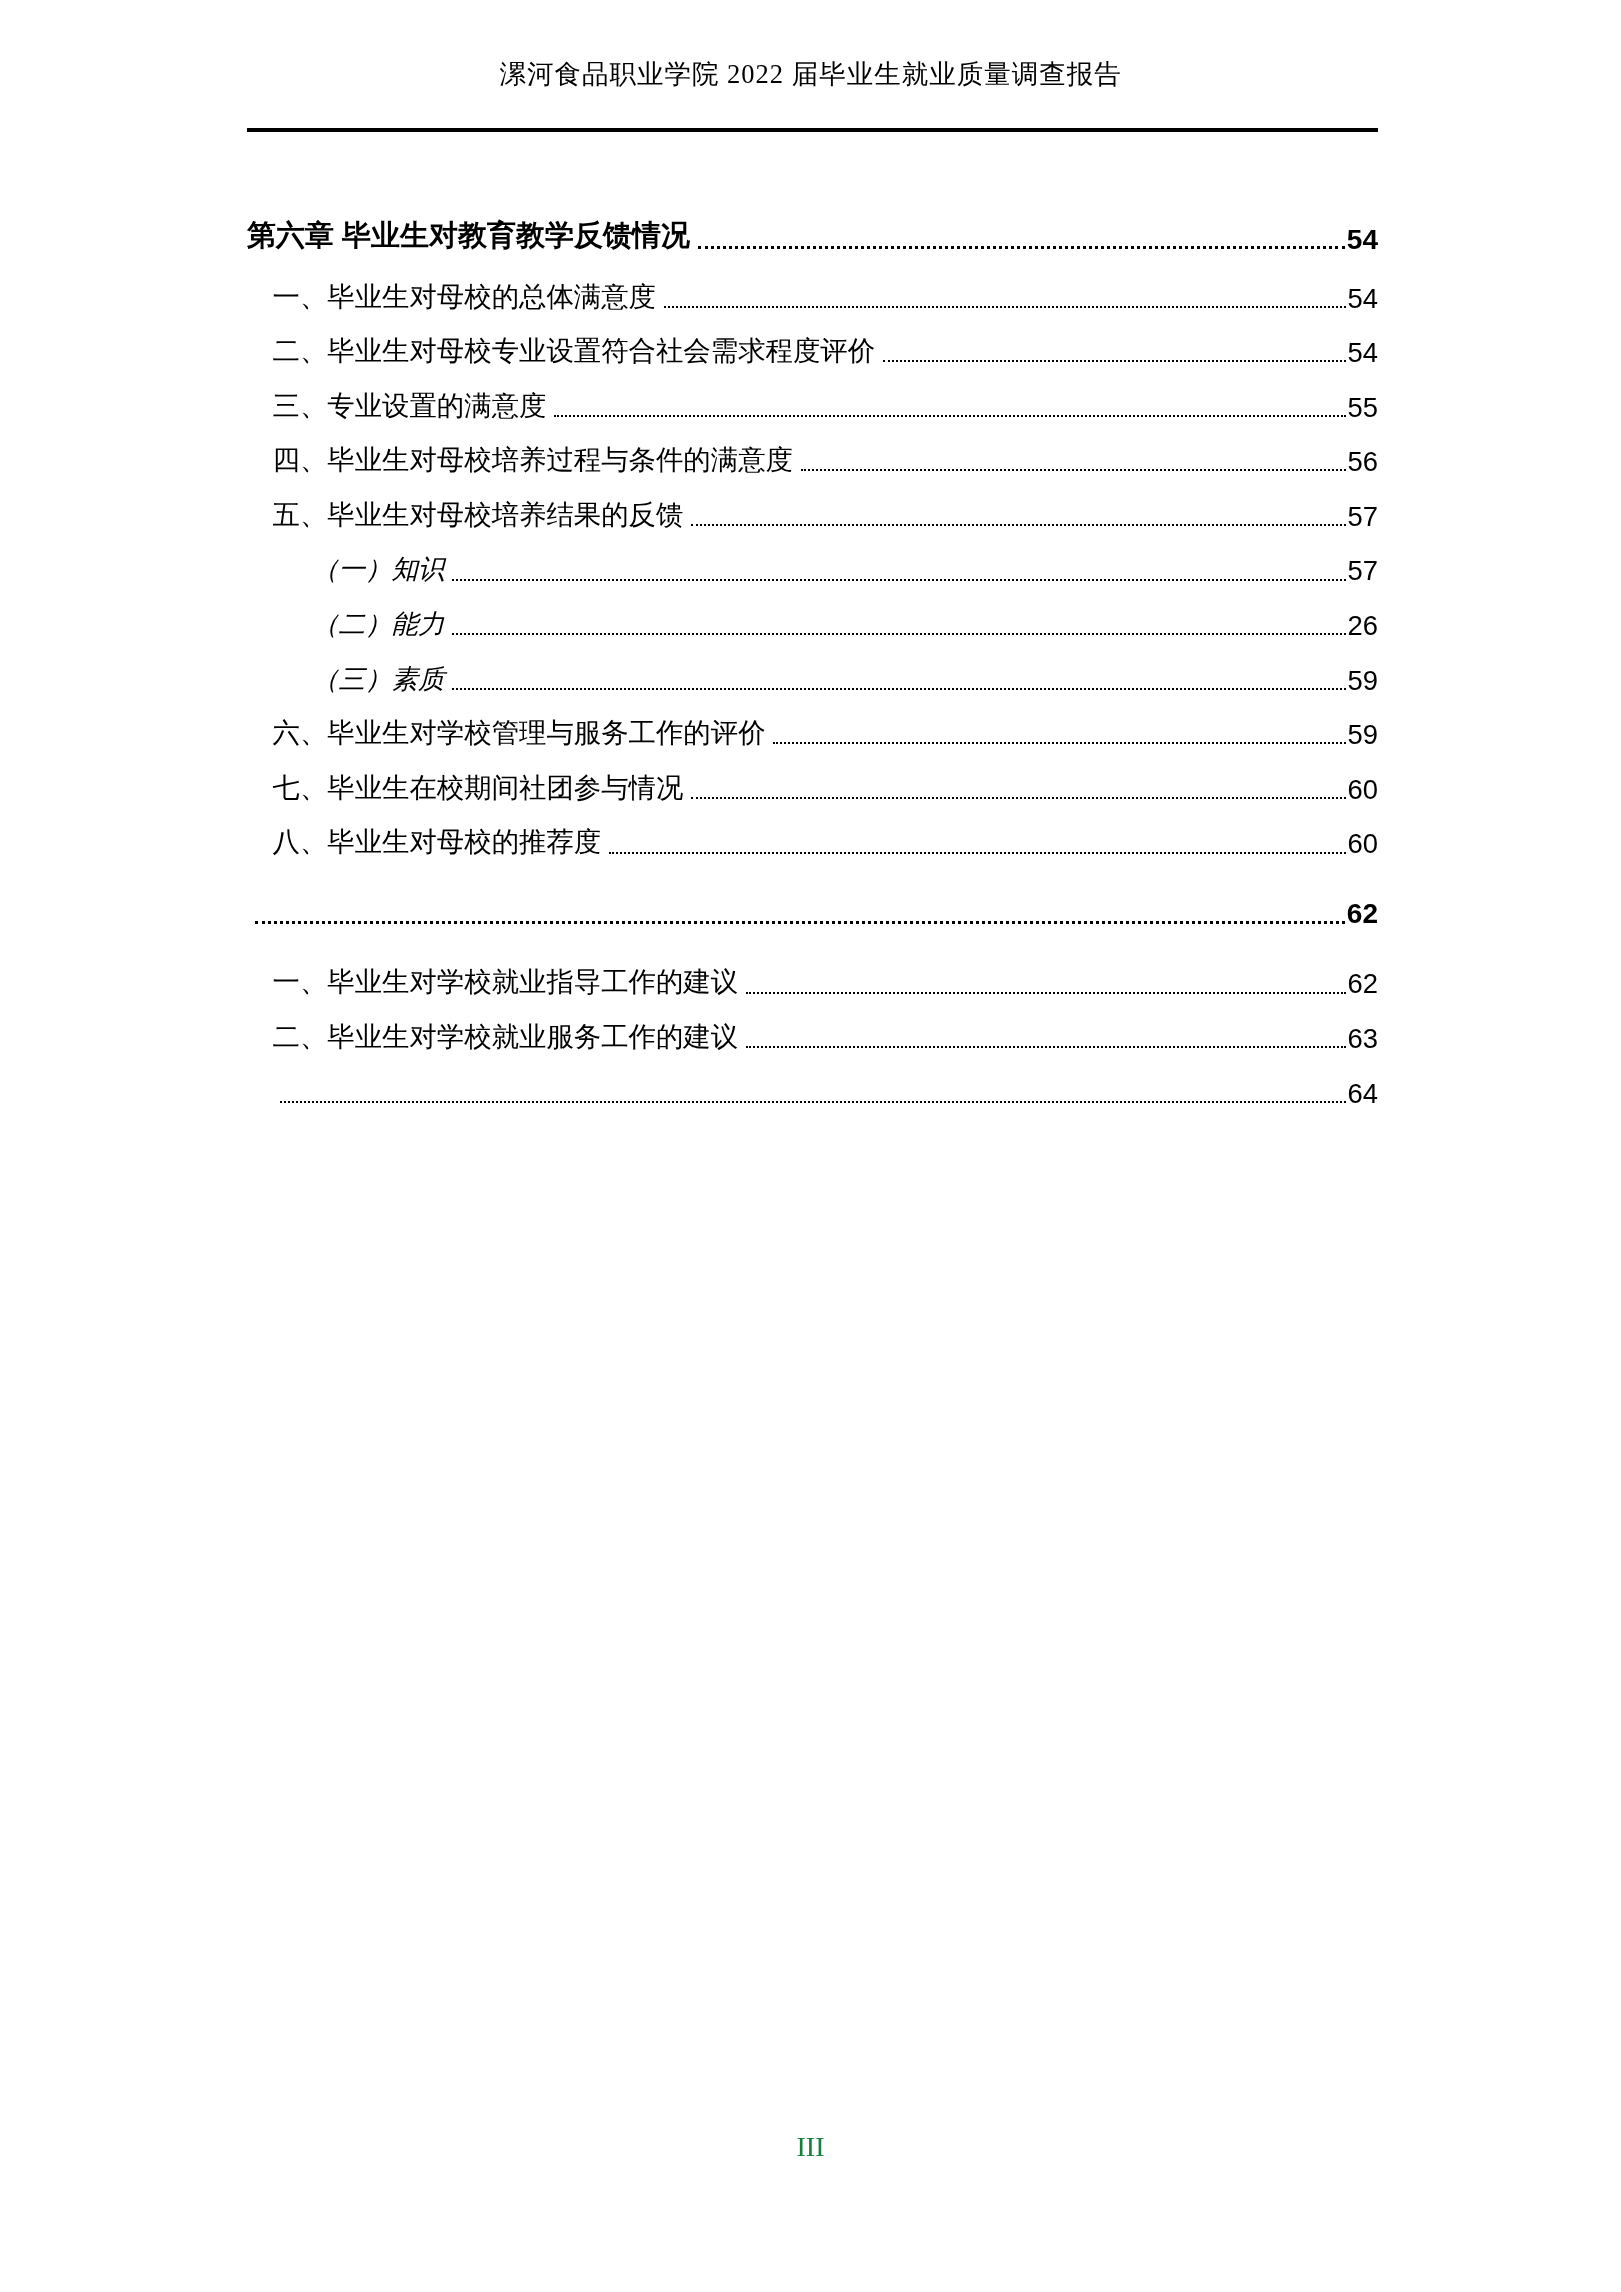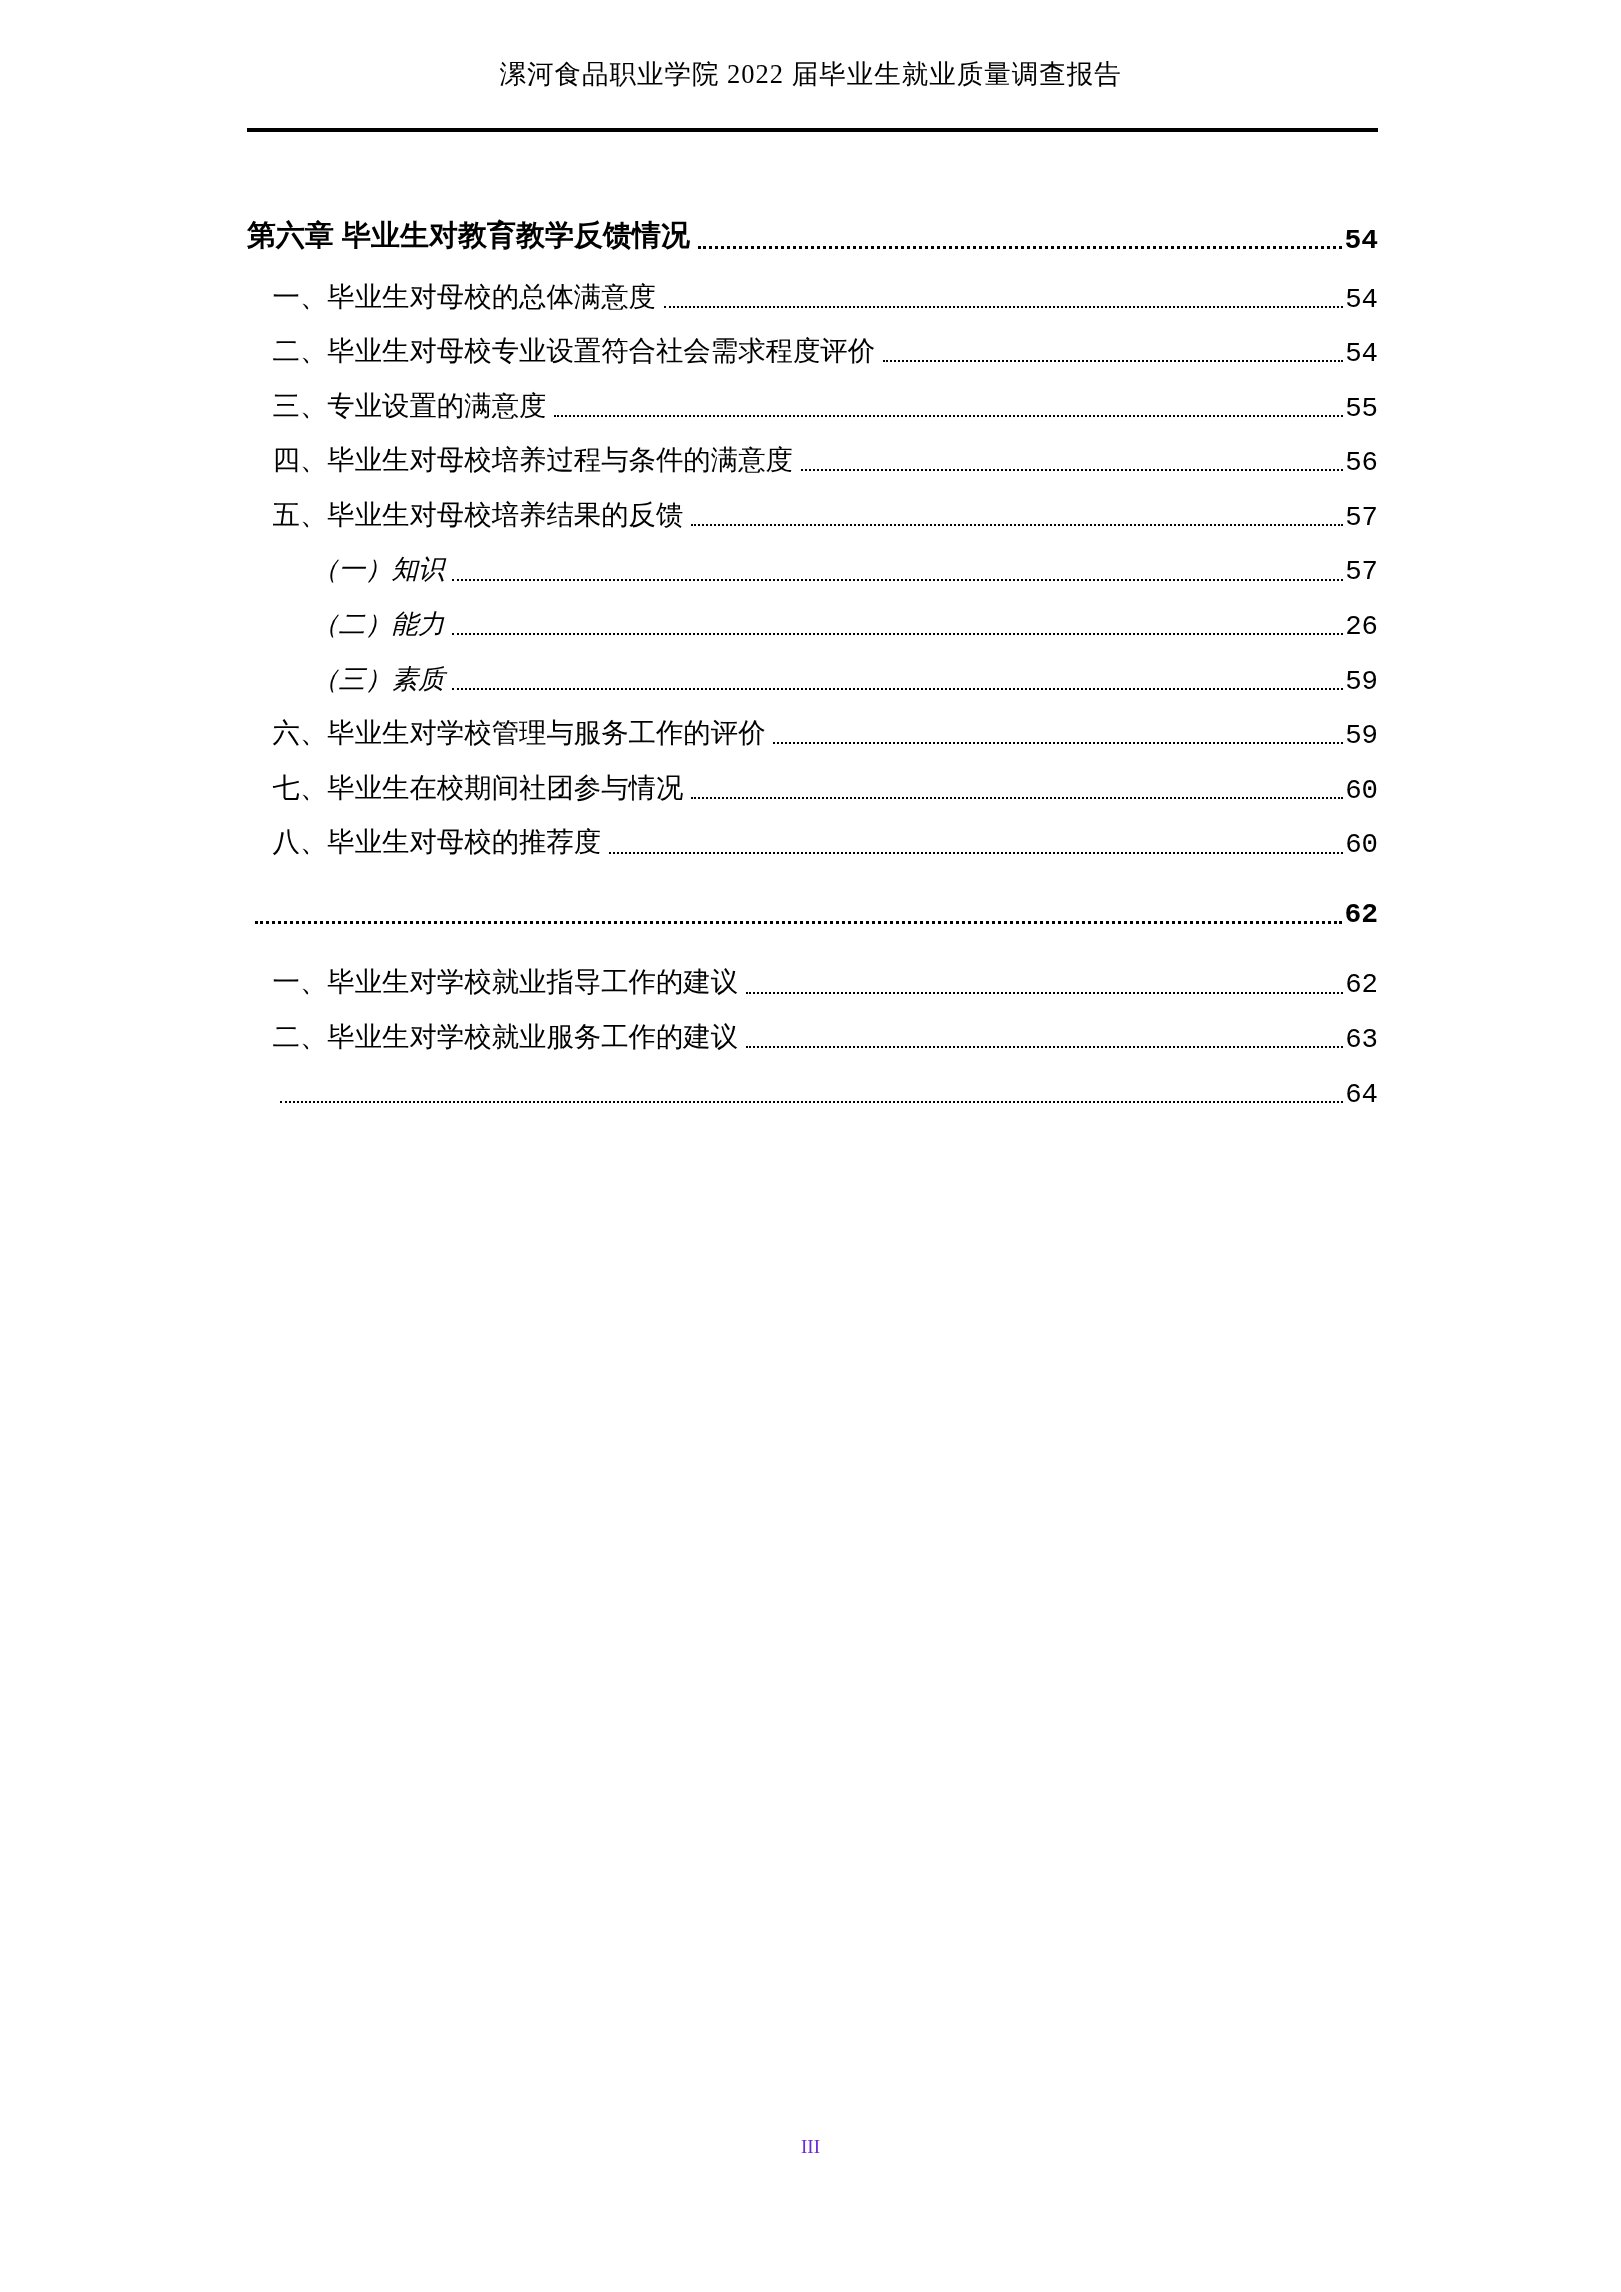--- a/index.html
+++ b/index.html
@@ -82,40 +82,40 @@
     min-width: 19.6px;
     border-bottom: 2.9px dotted #000000;
     margin: 0 2px 6.9px 7.8px;
   }
   .toc-row.chapter .toc-leader {
     border-bottom: 3.9px dotted #000000;
     margin-bottom: 6.9px;
   }
   .toc-page {
     white-space: nowrap;
-    font-family: Liberation Mono, monospace;
+    font-family: Liberation Sans, sans-serif;
     font-style: normal;
     font-size: 27.4px;
   }
   .toc-row.chapter .toc-page {
     font-size: 28px;
     font-weight: bold;
   }
 
   
   .page-footer {
     position: absolute;
     top: 2134px;
     left: 0;
     width: 100%;
     text-align: center;
     font-family: "Liberation Serif", "DejaVu Serif", serif;
-    font-size: 19px;
+    font-size: 28px;
     line-height: 25.5px;
-    color: #6d28d9;
+    color: #15803d;
   }
 </style>
 </head>
 <body>
 
 <div class="page">
 
   <div class="page-header-title">漯河食品职业学院 2022 届毕业生就业质量调查报告</div>
   <div class="header-rule"></div>
 

